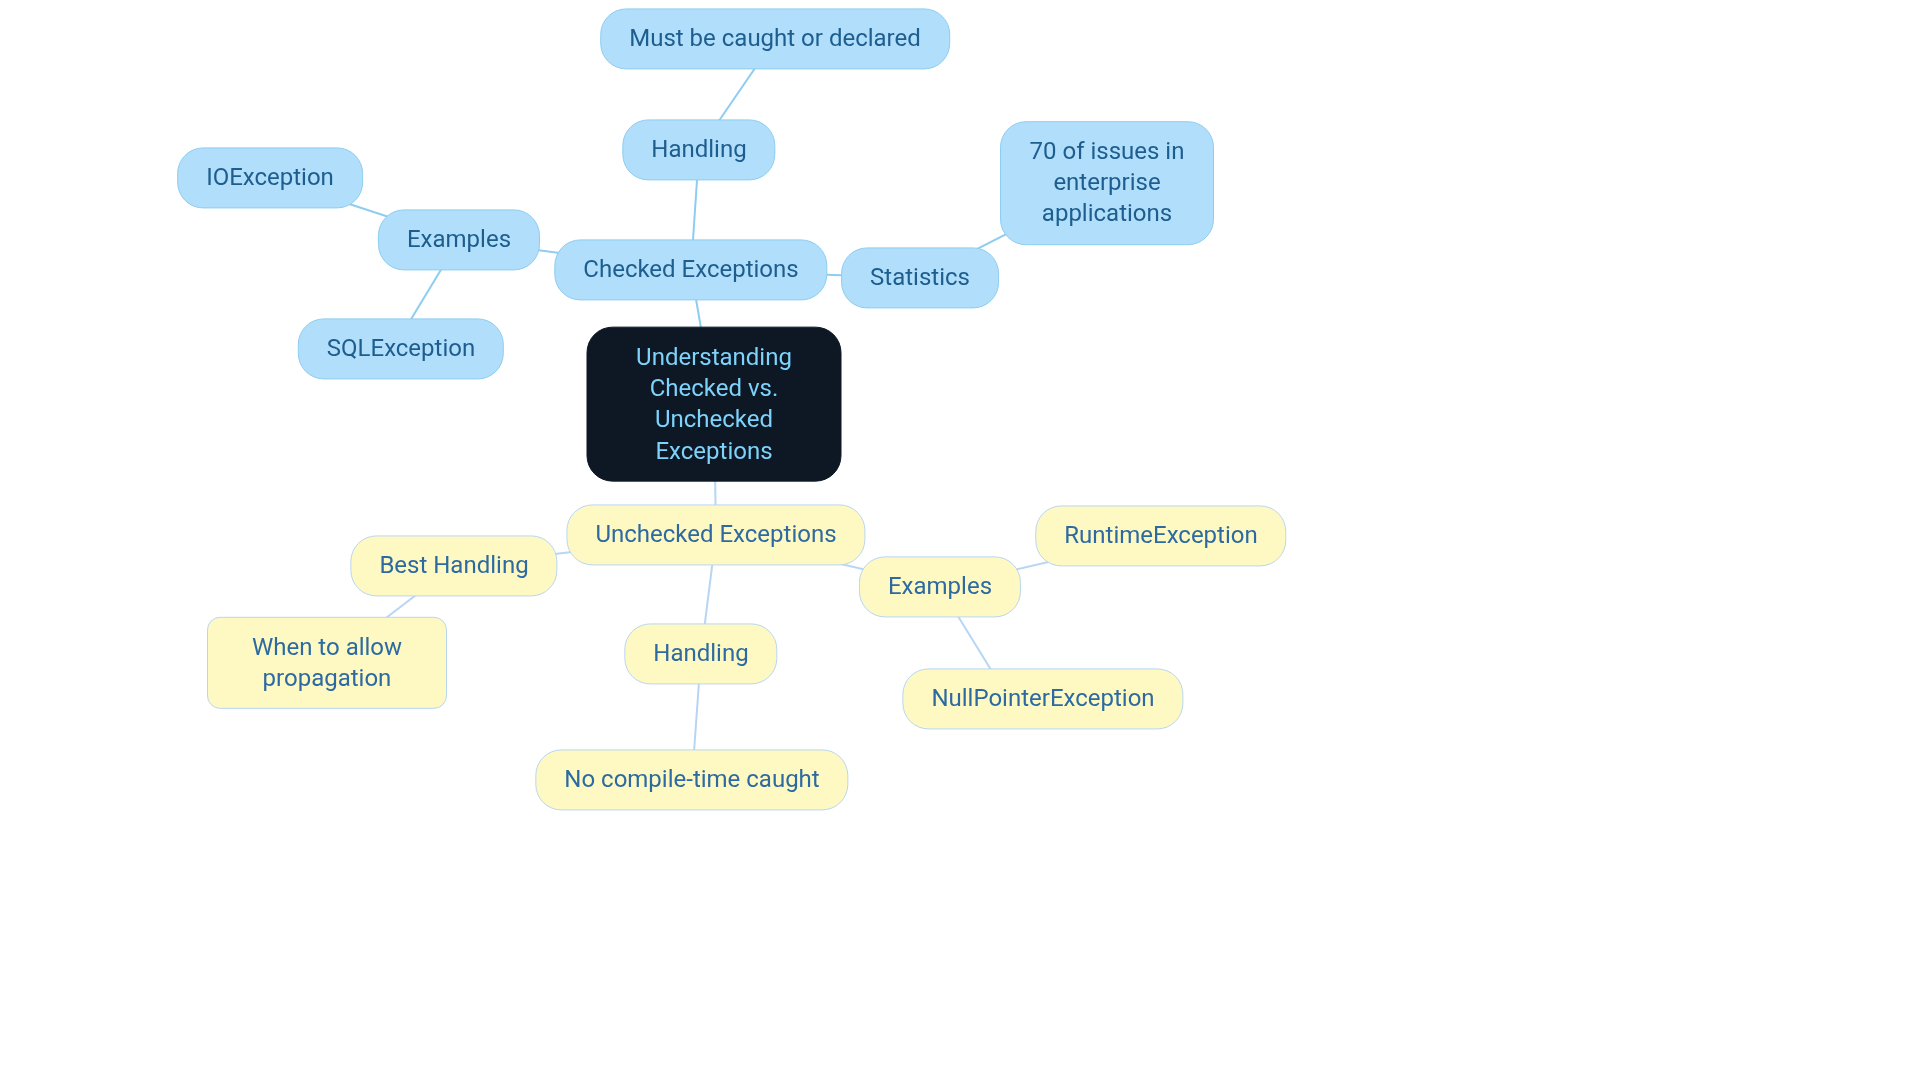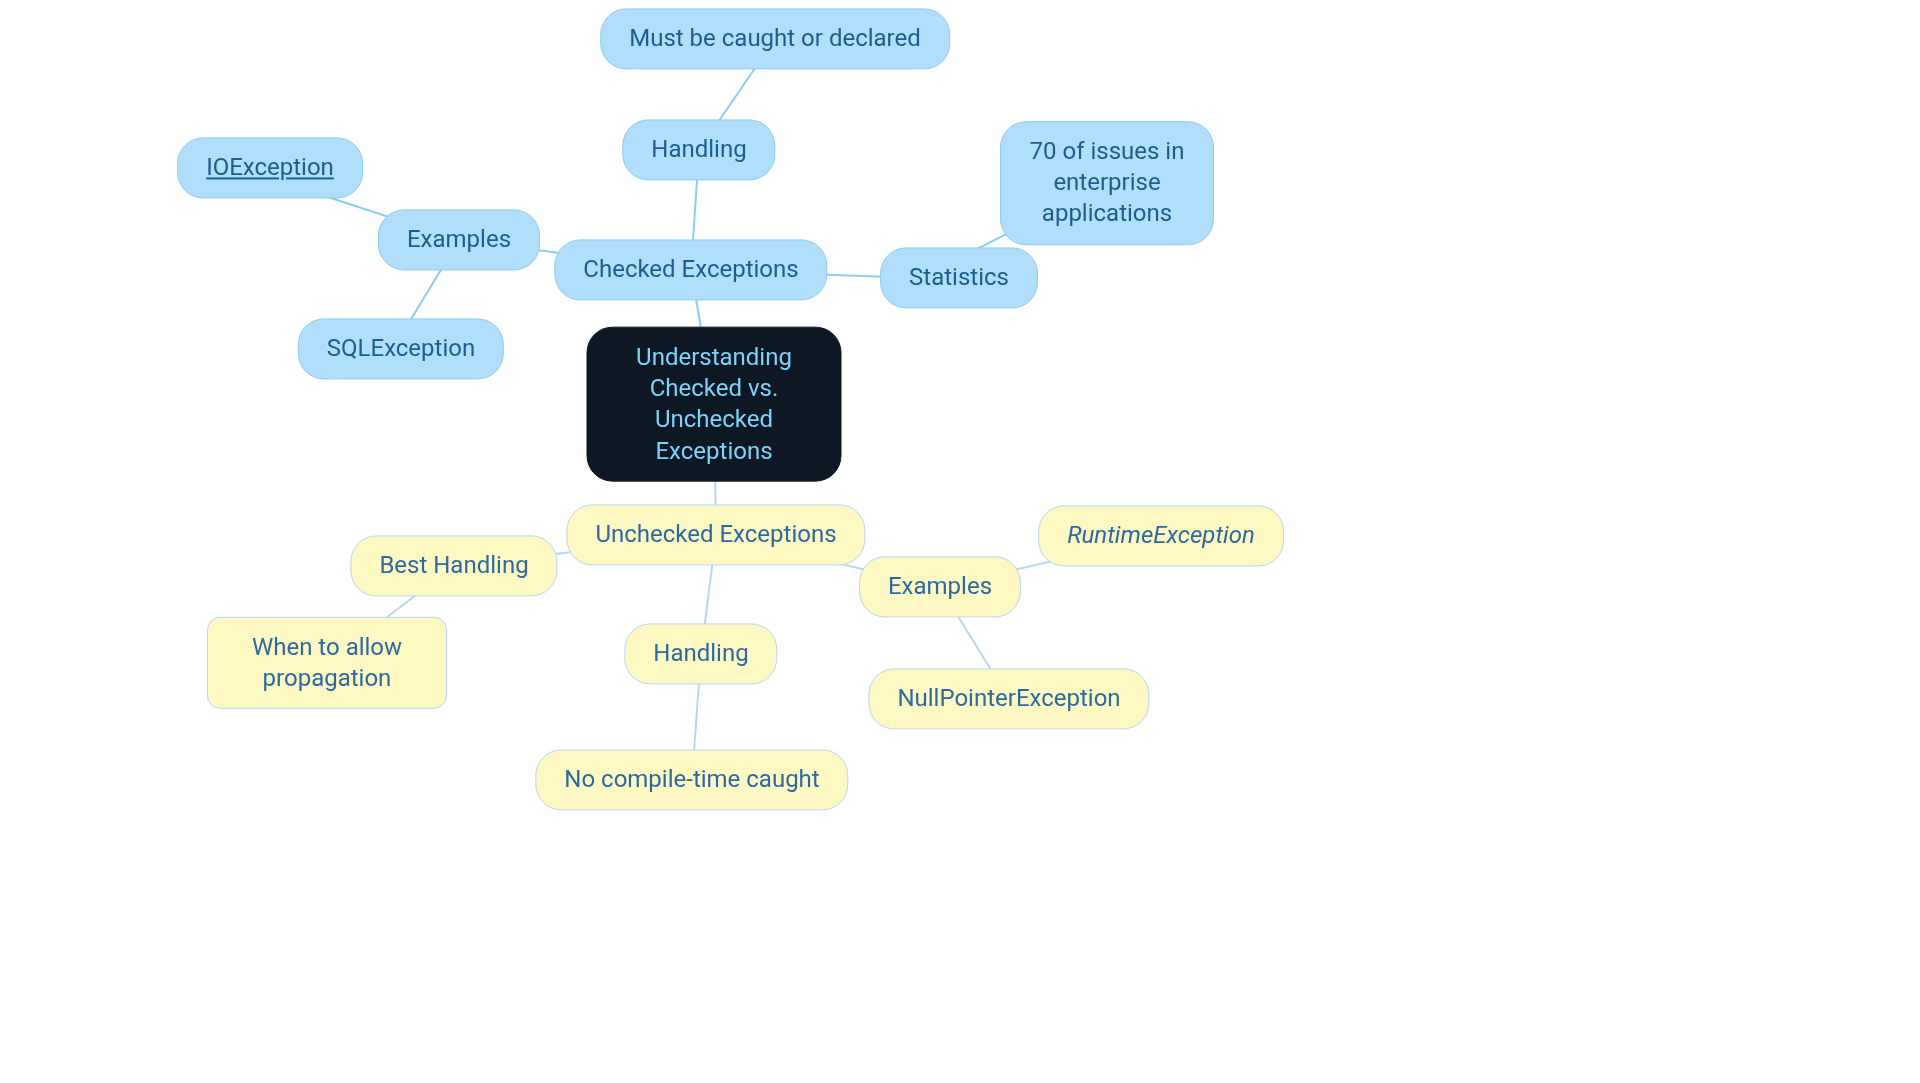--- a/index.html
+++ b/index.html
@@ -80,42 +80,42 @@
     </div>
     <div class="node l1-checked" style="left: 699px; top: 150px;">
       <span>Handling</span>
     </div>
     <div class="node l1-checked" style="left: 775px; top: 39px;">
       <span>Must be caught or declared</span>
     </div>
     <div class="node l1-checked" style="left: 459px; top: 240px;">
       <span>Examples</span>
     </div>
-    <div class="node l1-checked" style="left: 270px; top: 168px; text-decoration: underline;">
+    <div class="node l1-checked" style="left: 270px; top: 178px;">
       <span>IOException</span>
     </div>
     <div class="node l1-checked" style="left: 401px; top: 349px;">
       <span>SQLException</span>
     </div>
-    <div class="node l1-checked" style="left: 959px; top: 278px;">
+    <div class="node l1-checked" style="left: 920px; top: 278px;">
       <span>Statistics</span>
     </div>
     <div class="node l1-checked wide" style="left: 1107px; top: 183px;">
       <span>70 of issues in enterprise applications</span>
     </div>
     <div class="node l1-unchecked" style="left: 716px; top: 535px;">
       <span>Unchecked Exceptions</span>
     </div>
     <div class="node l1-unchecked" style="left: 940px; top: 587px;">
       <span>Examples</span>
     </div>
-    <div class="node l1-unchecked" style="left: 1161px; top: 536px; font-style: italic;">
+    <div class="node l1-unchecked" style="left: 1161px; top: 536px;">
       <span>RuntimeException</span>
     </div>
-    <div class="node l1-unchecked" style="left: 1009px; top: 699px;">
+    <div class="node l1-unchecked" style="left: 1043px; top: 699px;">
       <span>NullPointerException</span>
     </div>
     <div class="node l1-unchecked" style="left: 701px; top: 654px;">
       <span>Handling</span>
     </div>
     <div class="node l1-unchecked" style="left: 692px; top: 780px;">
       <span>No compile-time caught</span>
     </div>
     <div class="node l1-unchecked" style="left: 454px; top: 566px;">
       <span>Best Handling</span>

